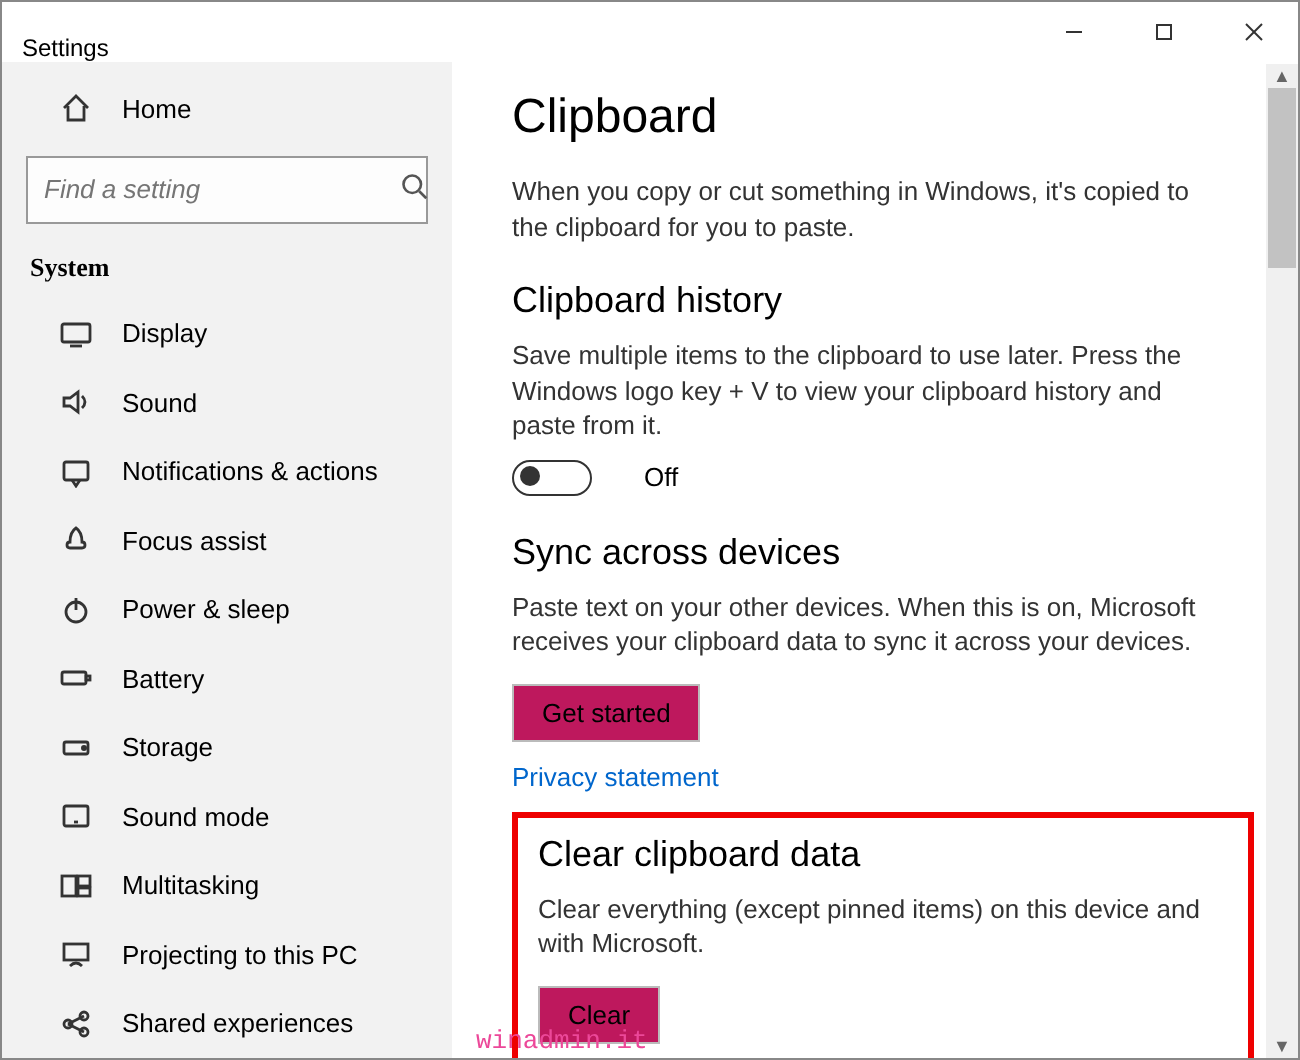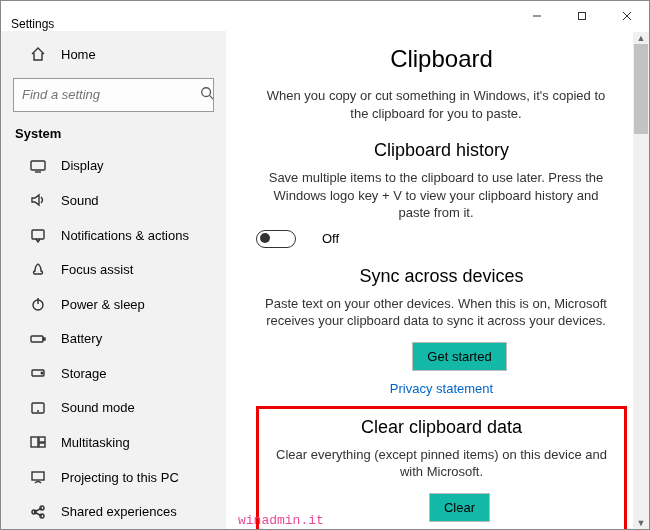--- a/index.html
+++ b/index.html
@@ -13,29 +13,29 @@
 .body-area { flex: 1; display: flex; overflow: hidden; }
 .sidebar { width: 225px; background: #f2f2f2; display: flex; flex-direction: column; padding-top: 6px; overflow-y: auto; }
 .side-row { display: flex; align-items: center; height: 36px; padding: 0 28px; gap: 14px; cursor: default; }
 .side-row .icon { width: 18px; display: flex; align-items: center; justify-content: center; color: #222; }
 .side-row .icon svg { width: 16px; height: 16px; stroke: #333; fill: none; stroke-width: 1.4; }
 .side-row .label { font-size: 13px; }
 .search-wrap { padding: 6px 12px 10px; }
 .search-box { display: flex; align-items: center; border: 1px solid #999; background: #fdfdfd; height: 30px; padding: 16px 8px; }
 .search-box input { border: none; outline: none; flex: 1; font-size: 13px; background: transparent; color: #666; font-style: italic; }
 .search-box .sicon svg { width: 14px; height: 14px; stroke: #555; fill: none; stroke-width: 1.5; }
-.category { padding: 4px 14px 8px; font-weight: 600; font-size: 13px; }
-.content { flex: 1; padding: 14px 22px 0 30px; overflow-y: auto; position: relative; text-align: center; }
+.category { padding: 4px 14px 8px; font-weight: 600; font-size: 13px; font-family: Liberation Serif, serif; }
+.content { flex: 1; padding: 14px 22px 0 30px; overflow-y: auto; position: relative; }
 .content h1 { font-size: 24px; font-weight: 400; margin-bottom: 14px; }
 .content h2 { font-size: 18px; font-weight: 400; margin: 18px 0 8px; }
 .content p { font-size: 13px; color: #333; margin-bottom: 8px; max-width: 360px; line-height: 1.35; }
 .toggle-row { display: flex; align-items: center; gap: 26px; margin: 6px 0 4px; }
 .toggle { width: 40px; height: 18px; border: 1.5px solid #333; border-radius: 9px; position: relative; background: #fff; }
 .toggle .knob { width: 10px; height: 10px; border-radius: 50%; background: #333; position: absolute; top: 2.5px; left: 3px; }
-.btn { display: inline-block; padding: 6px 14px; background: #14b8a6; border: 1px solid #bbb; font-size: 13px; margin-top: 4px; margin-left: 36px; }
+.btn { display: inline-block; padding: 6px 14px; background: #be185d; border: 1px solid #bbb; font-size: 13px; margin-top: 4px; }
 .link { color: #0066cc; font-size: 13px; display: inline-block; margin-top: 10px; }
 .highlight-box { border: 3px solid #e00; padding: 8px 10px 14px; margin-top: 10px; max-width: 380px; }
 .scrollbar { position: absolute; right: 1px; top: 32px; width: 16px; bottom: 1px; background: #f0f0f0; }
 .scroll-thumb { position: absolute; width: 14px; left: 1px; top: 12px; height: 90px; background: #c2c2c2; }
 .scroll-arrow { position: absolute; width: 16px; height: 12px; left: 0; color: #666; font-size: 9px; text-align: center; line-height: 12px; }
 .scroll-arrow.up { top: 0; }
 .scroll-arrow.dn { bottom: 0; }
 .watermark { position: absolute; bottom: 2px; left: 238px; font-size: 13px; color: #ec4899; font-family: Liberation Mono, monospace; }
 </style>
 </head>

